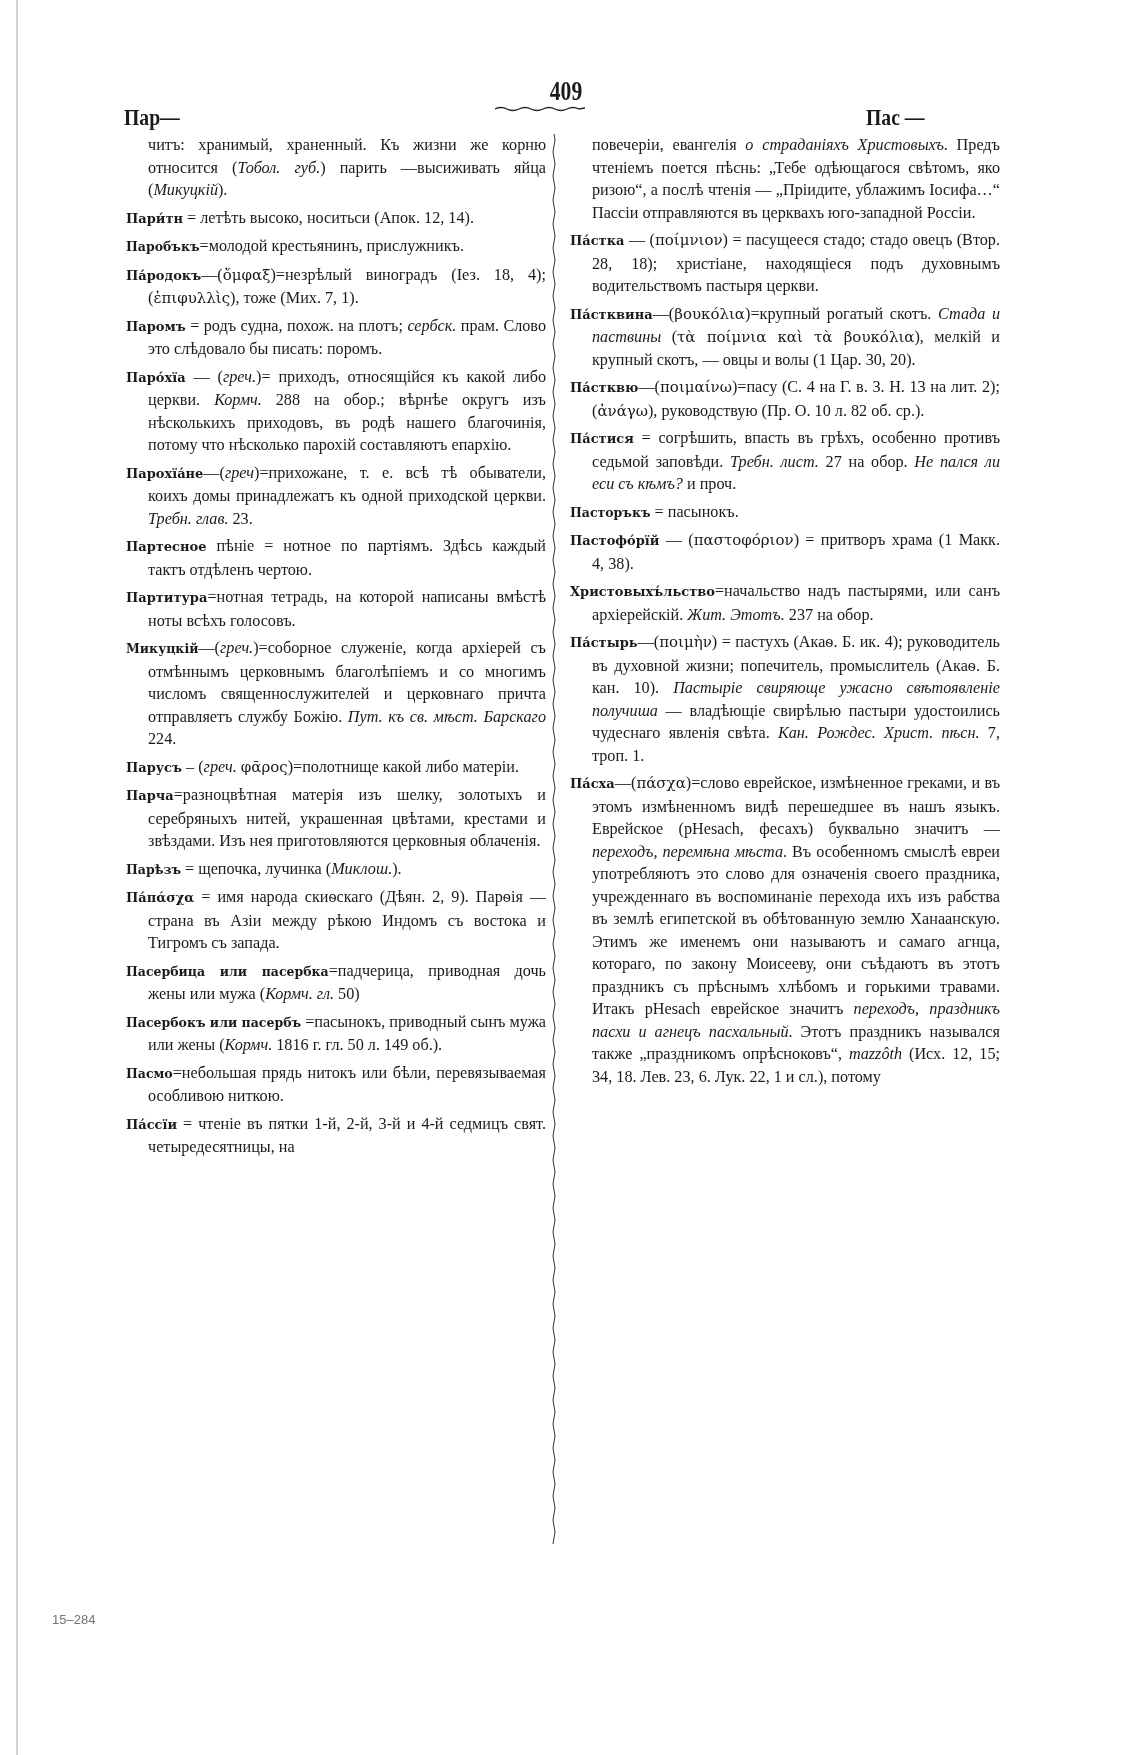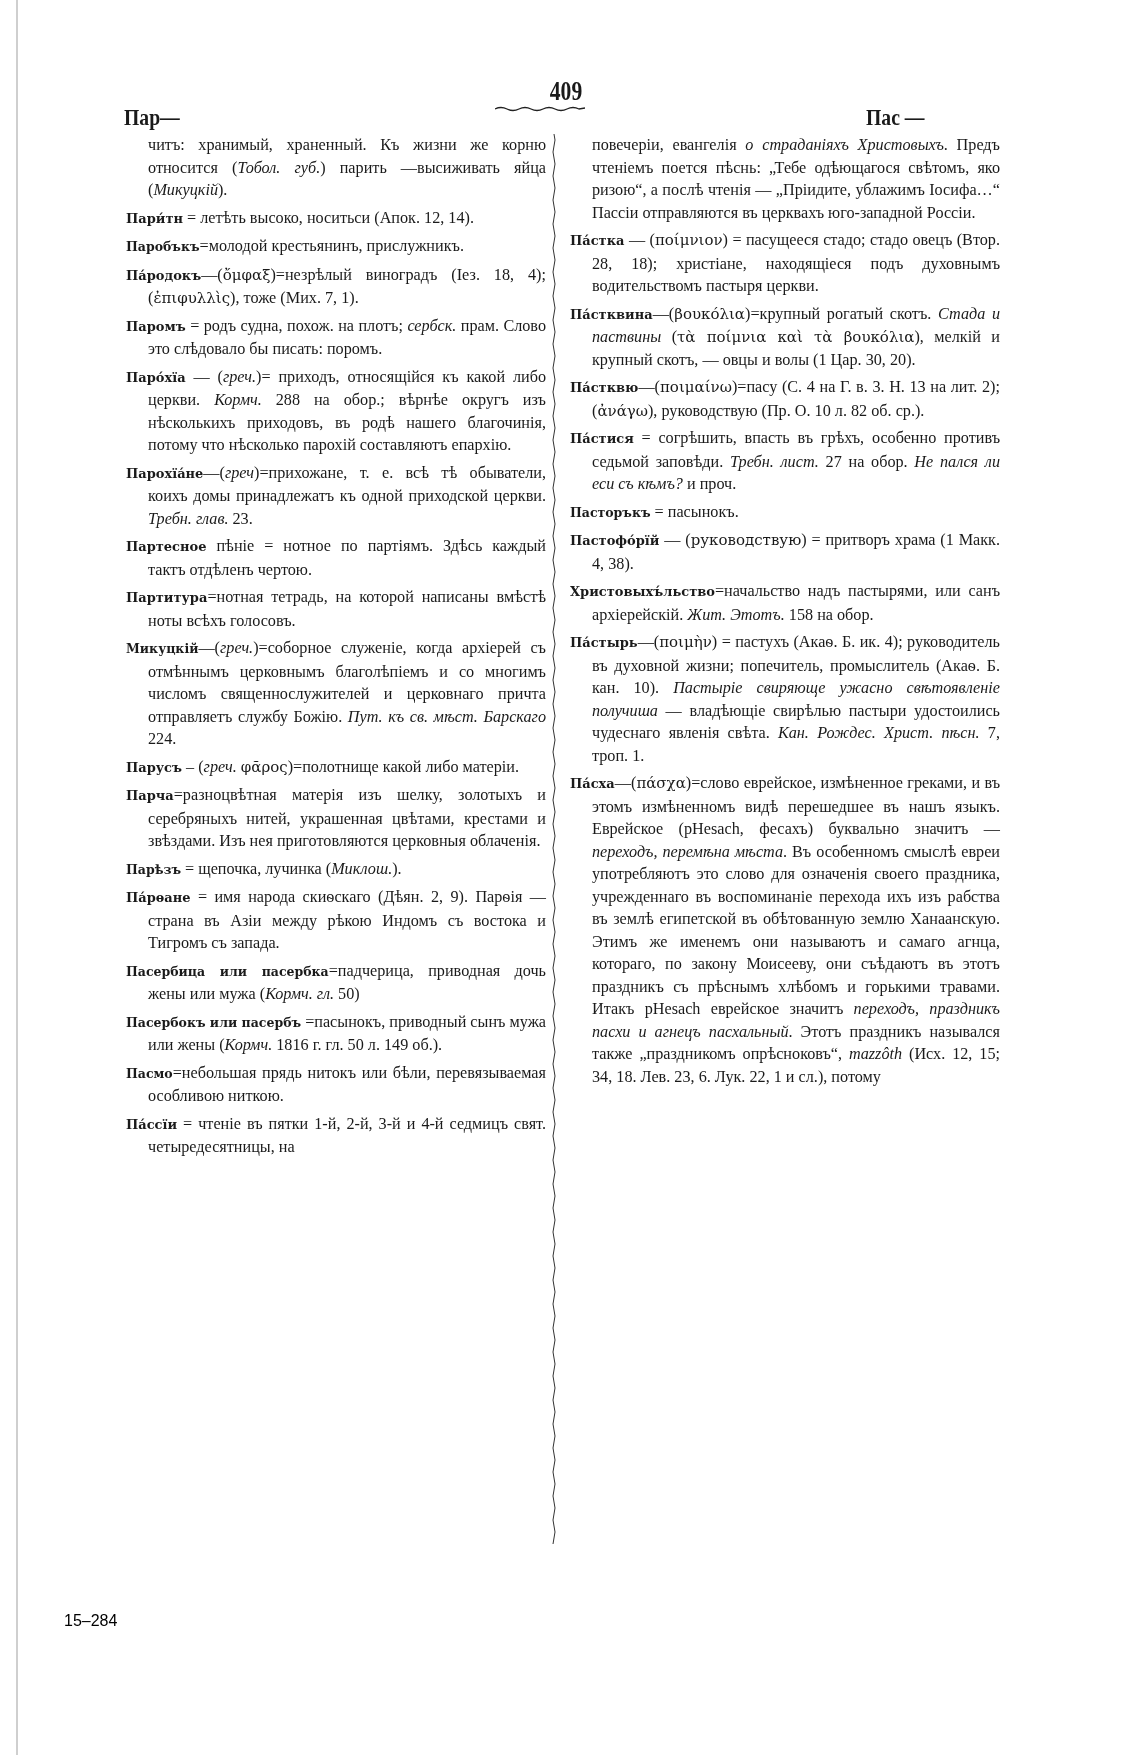--- a/index.html
+++ b/index.html
@@ -42,22 +42,22 @@
   }
   .entry.cont { text-indent: 0; padding-left: 22px; }
   .hw {
     font-weight: bold; font-family: "DejaVu Serif", serif; font-size: 13px;
     letter-spacing: 0px;
   }
   .hw.small { font-size: 12.5px; margin-top: 32px; }
   .it { font-style: italic; }
   .greek { font-family: "DejaVu Serif", serif; font-size: 15px; }
   .footer-code {
-    position: absolute; left: 64px; top: 1612px; font-family: "Liberation Sans", sans-serif;
-    font-size: 16px; color: #000000;
+    position: absolute; left: 52px; top: 1612px; font-family: "Liberation Sans", sans-serif;
+    font-size: 13px; color: #737373;
   }
 </style>
 </head>
 <body>
 
 <div class="scan-edge"></div>
 
 <div class="page-number">409</div>
 <svg class="number-rule" viewBox="0 0 90 6">
   <path d="M0 3 Q 6 0 12 3 T 24 3 T 36 3 T 48 3 T 60 3 T 72 3 T 84 3 L 90 2" fill="none" stroke="#222" stroke-width="1.3"></path>
@@ -77,32 +77,32 @@
     <div class="entry"><span class="hw">Па́родокъ</span><span>—(</span><span class="greek">ὄμφαξ</span><span>)=незрѣлый виноградъ (Іез. 18, 4); (</span><span class="greek">ἐπιφυλλὶς</span><span>), тоже (Мих. 7, 1).</span></div>
     <div class="entry"><span class="hw">Паромъ</span><span> = родъ судна, похож. на плотъ; </span><span class="it">сербск.</span><span> прам. Слово это слѣдовало бы писать: поромъ.</span></div>
     <div class="entry"><span class="hw">Паро́хїа</span><span> — (</span><span class="it">греч.</span><span>)= приходъ, относящійся къ какой либо церкви. </span><span class="it">Кормч.</span><span> 288 на обор.; вѣрнѣе округъ изъ нѣсколькихъ приходовъ, въ родѣ нашего благочинія, потому что нѣсколько парохій составляютъ епархію.</span></div>
     <div class="entry"><span class="hw">Парохїа́не</span><span>—(</span><span class="it">греч</span><span>)=прихожане, т. е. всѣ тѣ обыватели, коихъ домы принадлежатъ къ одной приходской церкви. </span><span class="it">Требн. глав.</span><span> 23.</span></div>
     <div class="entry"><span class="hw">Партесное</span><span> пѣніе = нотное по партіямъ. Здѣсь каждый тактъ отдѣленъ чертою.</span></div>
     <div class="entry"><span class="hw">Партитура</span><span>=нотная тетрадь, на которой написаны вмѣстѣ ноты всѣхъ голосовъ.</span></div>
     <div class="entry"><span class="hw small">Микуцкій</span><span>—(</span><span class="it">греч.</span><span>)=соборное служеніе, когда архіерей съ отмѣннымъ церковнымъ благолѣпіемъ и со многимъ числомъ священнослужителей и церковнаго причта отправляетъ службу Божію. </span><span class="it">Пут. къ св. мѣст. Барскаго</span><span> 224.</span></div>
     <div class="entry"><span class="hw">Парусъ</span><span> – (</span><span class="it">греч.</span><span> </span><span class="greek">φᾶρος</span><span>)=полотнище какой либо матеріи.</span></div>
     <div class="entry"><span class="hw">Парча</span><span>=разноцвѣтная матерія изъ шелку, золотыхъ и серебряныхъ нитей, украшенная цвѣтами, крестами и звѣздами. Изъ нея приготовляются церковныя облаченія.</span></div>
     <div class="entry"><span class="hw small">Парѣзъ</span><span> = щепочка, лучинка (</span><span class="it">Миклош.</span><span>).</span></div>
-    <div class="entry"><span class="hw">Па́рѳане</span><span> = имя народа скиѳскаго (Дѣян. 2, 9). Парѳія — страна въ Азіи между рѣкою Индомъ съ востока и Тигромъ съ запада.</span></div>
+    <div class="entry"><span class="hw">Па́πάσχα</span><span> = имя народа скиѳскаго (Дѣян. 2, 9). Парѳія — страна въ Азіи между рѣкою Индомъ съ востока и Тигромъ съ запада.</span></div>
     <div class="entry"><span class="hw small">Пасербица или пасербка</span><span>=падчерица, приводная дочь жены или мужа (</span><span class="it">Кормч. гл.</span><span> 50)</span></div>
     <div class="entry"><span class="hw small">Пасербокъ или пасербъ</span><span> =пасынокъ, приводный сынъ мужа или жены (</span><span class="it">Кормч.</span><span> 1816 г. гл. 50 л. 149 об.).</span></div>
     <div class="entry"><span class="hw small">Пасмо</span><span>=небольшая прядь нитокъ или бѣли, перевязываемая особливою ниткою.</span></div>
     <div class="entry"><span class="hw">Па́ссїи</span><span> = чтеніе въ пятки 1-й, 2-й, 3-й и 4-й седмицъ свят. четыредесятницы, на</span></div>
   </div>
 <div class="column right">
     <div class="entry cont"><span>повечеріи, евангелія </span><span class="it">о страданіяхъ Христовыхъ</span><span>. Предъ чтеніемъ поется пѣснь: „Тебе одѣющагося свѣтомъ, яко ризою“, а послѣ чтенія — „Пріидите, ублажимъ Іосифа…“ Пассіи отправляются въ церквахъ юго-западной Россіи.</span></div>
     <div class="entry"><span class="hw">Па́стка</span><span> — (</span><span class="greek">ποίμνιον</span><span>) = пасущееся стадо; стадо овецъ (Втор. 28, 18); христіане, находящіеся подъ духовнымъ водительствомъ пастыря церкви.</span></div>
     <div class="entry"><span class="hw">Па́стквина</span><span>—(</span><span class="greek">βουκόλια</span><span>)=крупный рогатый скотъ. </span><span class="it">Стада и паствины</span><span> (</span><span class="greek">τὰ ποίμνια καὶ τὰ βουκόλια</span><span>), мелкій и крупный скотъ, — овцы и волы (1 Цар. 30, 20).</span></div>
     <div class="entry"><span class="hw">Па́стквю</span><span>—(</span><span class="greek">ποιμαίνω</span><span>)=пасу (С. 4 на Г. в. 3. Н. 13 на лит. 2); (</span><span class="greek">ἀνάγω</span><span>), руководствую (Пр. О. 10 л. 82 об. ср.).</span></div>
     <div class="entry"><span class="hw">Па́стися</span><span> = согрѣшить, впасть въ грѣхъ, особенно противъ седьмой заповѣди. </span><span class="it">Требн. лист.</span><span> 27 на обор. </span><span class="it">Не пался ли еси съ кѣмъ?</span><span> и проч.</span></div>
     <div class="entry"><span class="hw small">Пасторъкъ</span><span> = пасынокъ.</span></div>
-    <div class="entry"><span class="hw">Пастофо́рїй</span><span> — (</span><span class="greek">руководствую</span><span>) = притворъ храма (1 Макк. 4, 38).</span></div>
-    <div class="entry"><span class="hw">Христовыхъ́льство</span><span>=начальство надъ пастырями, или санъ архіерейскій. </span><span class="it">Жит. Этотъ.</span><span> 158 на обор.</span></div>
+    <div class="entry"><span class="hw">Пастофо́рїй</span><span> — (</span><span class="greek">παστοφόριον</span><span>) = притворъ храма (1 Макк. 4, 38).</span></div>
+    <div class="entry"><span class="hw">Христовыхъ́льство</span><span>=начальство надъ пастырями, или санъ архіерейскій. </span><span class="it">Жит. Этотъ.</span><span> 237 на обор.</span></div>
     <div class="entry"><span class="hw">Па́стырь</span><span>—(</span><span class="greek">ποιμὴν</span><span>) = пастухъ (Акаѳ. Б. ик. 4); руководитель въ духовной жизни; попечитель, промыслитель (Акаѳ. Б. кан. 10). </span><span class="it">Пастыріе свиряюще ужасно свѣтоявленіе получиша</span><span> — владѣющіе свирѣлью пастыри удостоились чудеснаго явленія свѣта. </span><span class="it">Кан. Рождес. Христ. пѣсн.</span><span> 7, троп. 1.</span></div>
     <div class="entry"><span class="hw">Па́сха</span><span>—(</span><span class="greek">πάσχα</span><span>)=слово еврейское, измѣненное греками, и въ этомъ измѣненномъ видѣ перешедшее въ нашъ языкъ. Еврейское (pHesach, фесахъ) буквально значитъ — </span><span class="it">переходъ, перемѣна мѣста</span><span>. Въ особенномъ смыслѣ евреи употребляютъ это слово для означенія своего праздника, учрежденнаго въ воспоминаніе перехода ихъ изъ рабства въ землѣ египетской въ обѣтованную землю Ханаанскую. Этимъ же именемъ они называютъ и самаго агнца, котораго, по закону Моисееву, они съѣдаютъ въ этотъ праздникъ съ прѣснымъ хлѣбомъ и горькими травами. Итакъ pHesach еврейское значитъ </span><span class="it">переходъ, праздникъ пасхи и агнецъ пасхальный</span><span>. Этотъ праздникъ назывался также „праздникомъ опрѣсноковъ“, </span><span class="it">mazzôth</span><span> (Исх. 12, 15; 34, 18. Лев. 23, 6. Лук. 22, 1 и сл.), потому</span></div>
   </div>
 
 <div class="footer-code">15–284</div>
 
 </body></html>

